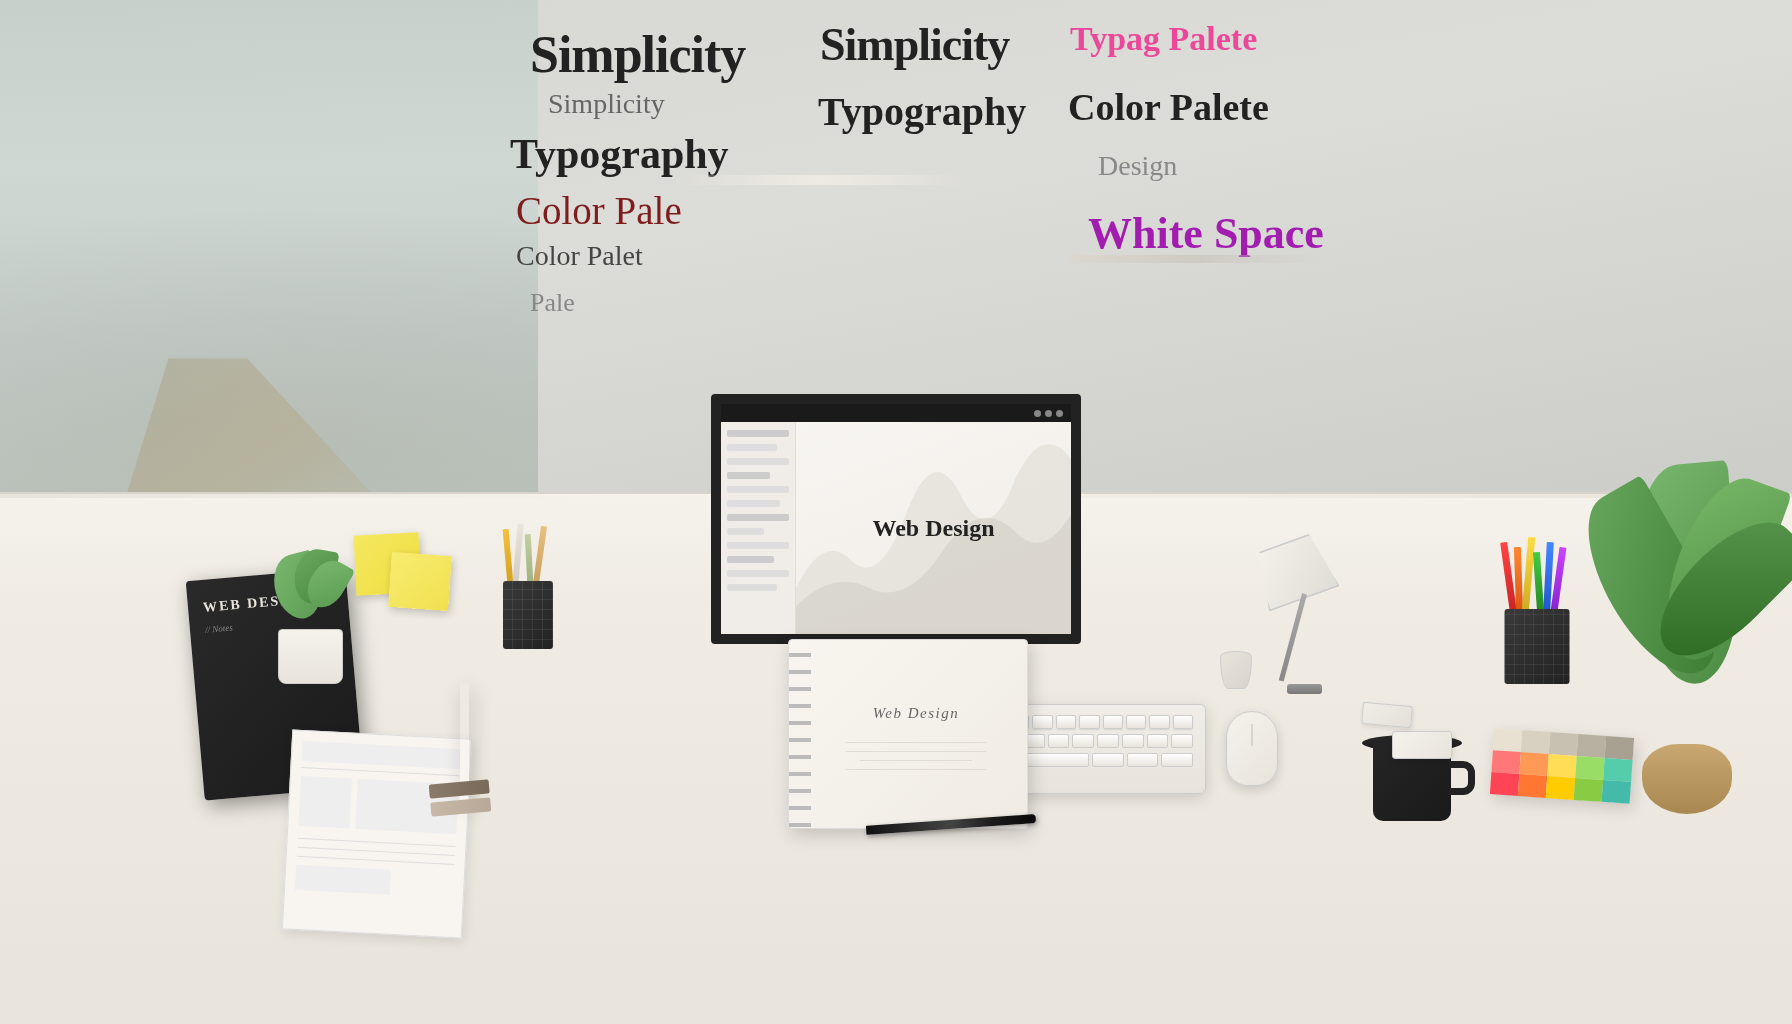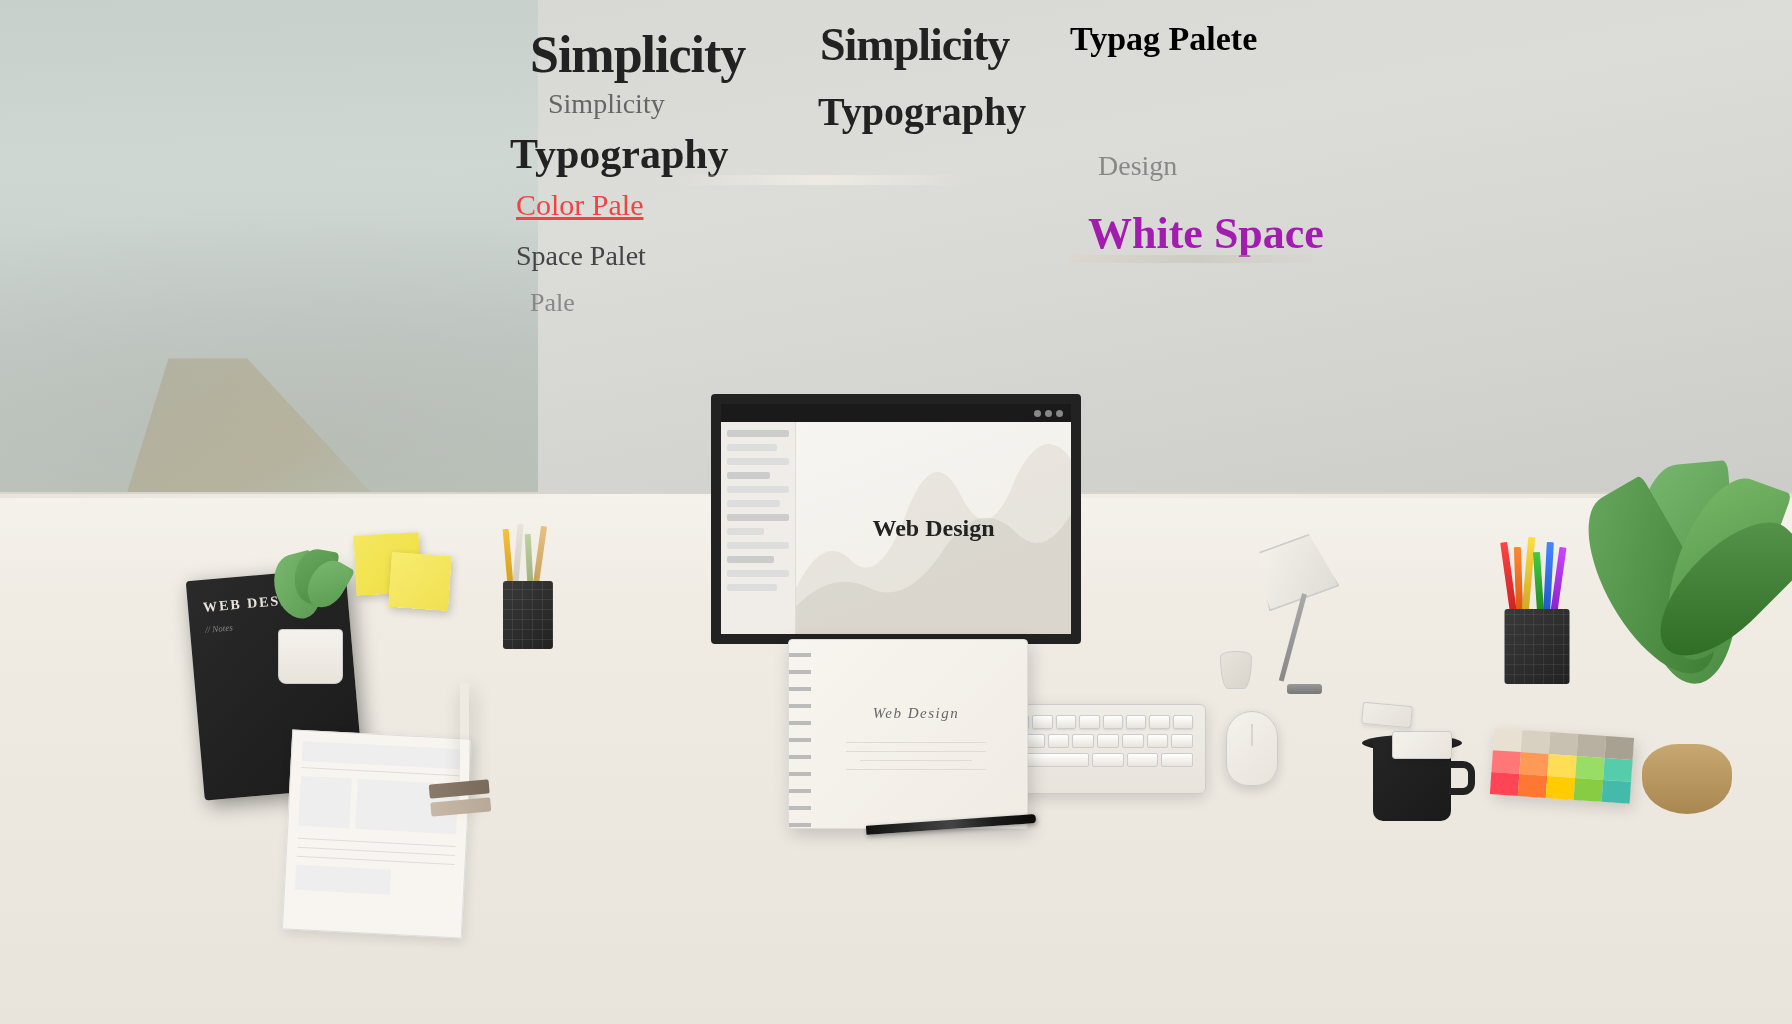--- a/index.html
+++ b/index.html
@@ -202,28 +202,29 @@
     clip-path:polygon(20% 0%,40% 0%,100% 100%,0% 100%);
     pointer-events:none;"></div>
 
   <div class="wall"></div>
 
   <div class="floating-texts">
 
     <span style="position:absolute;left:530px;top:25px;font-size:52px;font-weight:700;color:#222;letter-spacing:-1px;">Simplicity</span>
     <span style="position:absolute;left:548px;top:88px;font-size:28px;font-weight:300;color:#666;">Simplicity</span>
     <span style="position:absolute;left:510px;top:130px;font-size:42px;font-weight:700;color:#222;">Typography</span>
-    <span style="position:absolute;left:516px;top:188px;font-size:30px;font-weight:400;color:#ef4444;text-decoration:underline;">Color Pale</span>
-    <span style="position:absolute;left:516px;top:240px;font-size:28px;font-weight:400;color:#444;">Space Palet</span>
+    <span style="position:absolute;left:516px;top:188px;font-size:39px;font-weight:400;color:#7f1d1d;">Color Pale</span>
+    <span style="position:absolute;left:516px;top:240px;font-size:28px;font-weight:400;color:#444;">Color Palet</span>
     <span style="position:absolute;left:530px;top:288px;font-size:26px;font-weight:300;color:#888;">Pale</span>
 
     <span style="position:absolute;left:820px;top:18px;font-size:46px;font-weight:700;color:#222;letter-spacing:-1px;">Simplicity</span>
     <span style="position:absolute;left:818px;top:88px;font-size:40px;font-weight:700;color:#222;">Typography</span>
 
-    <span style="position:absolute;left:1070px;top:20px;font-size:34px;font-weight:700;color:#000000;">Typag Palete</span>
+    <span style="position:absolute;left:1070px;top:20px;font-size:34px;font-weight:700;color:#ec4899;">Typag Palete</span>
+    <span style="position:absolute;left:1068px;top:85px;font-size:38px;font-weight:700;color:#222;">Color Palete</span>
     <span style="position:absolute;left:1098px;top:150px;font-size:28px;font-weight:300;color:#888;">Design</span>
     <span style="position:absolute;left:1088px;top:208px;font-size:44px;font-weight:700;color:#a21caf;">White Space</span>
   </div>
 
   <div style="position:absolute;top:175px;left:670px;width:300px;height:10px;
     background:linear-gradient(90deg,rgba(240,236,228,0),rgba(240,236,228,0.9),rgba(240,236,228,0));
     border-radius:2px;"></div>
   <div style="position:absolute;top:255px;left:1070px;width:250px;height:8px;
     background:linear-gradient(90deg,rgba(220,215,205,0.8),rgba(200,195,185,0.6),rgba(180,175,165,0));
     border-radius:2px;"></div>

